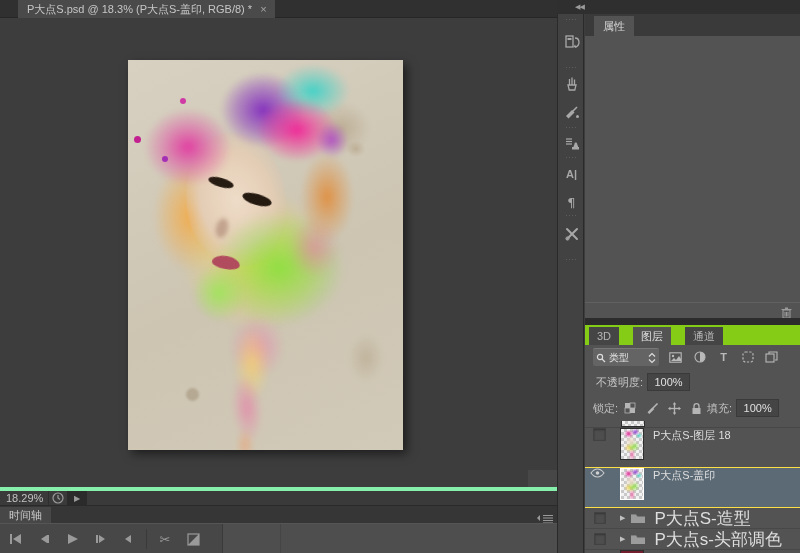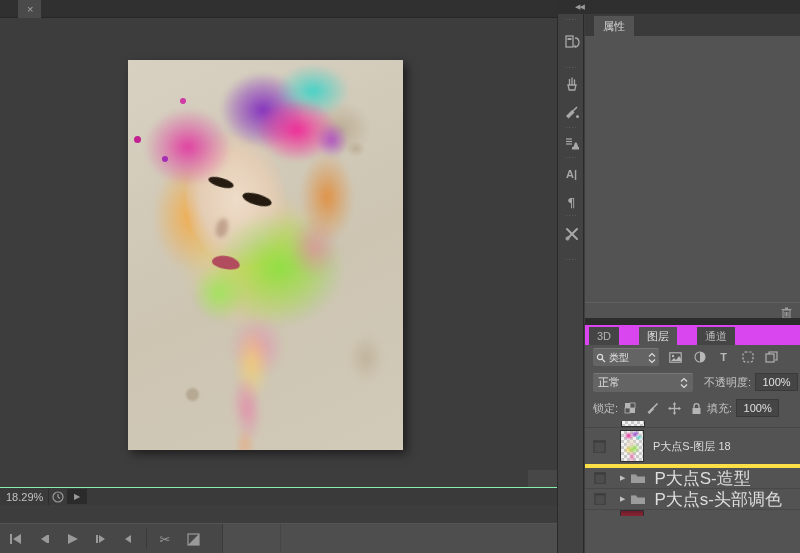--- a/index.html
+++ b/index.html
@@ -44,21 +44,21 @@
   .sp-magenta-left{left:16px;top:48px;width:88px;height:78px;background:radial-gradient(closest-side,rgba(225,58,160,.95),rgba(225,58,160,.4) 55%,transparent);filter:blur(2px);}
   .sp-purple-top{left:92px;top:12px;width:86px;height:76px;background:radial-gradient(closest-side,rgba(125,35,190,.9),rgba(125,35,190,.4) 60%,transparent);filter:blur(2px);}
   .sp-cyan{left:148px;top:4px;width:74px;height:54px;background:radial-gradient(closest-side,rgba(56,210,200,.9),rgba(56,210,200,.35) 60%,transparent);filter:blur(2px);}
   .sp-magenta-right{left:128px;top:38px;width:82px;height:64px;background:radial-gradient(closest-side,rgba(240,35,150,.95),rgba(240,35,150,.4) 60%,transparent);filter:blur(2px);}
   .sp-purple-right{left:182px;top:56px;width:44px;height:48px;background:radial-gradient(closest-side,rgba(170,60,200,.8),transparent 75%);filter:blur(2px);}
   .dot1{left:6px;top:76px;width:7px;height:7px;background:#c22090;}
   .dot2{left:34px;top:96px;width:6px;height:6px;background:#a32fb5;}
   .dot3{left:52px;top:38px;width:6px;height:6px;background:#d03aa5;}
 
   
-  .status-bar{position:absolute;left:0;top:487px;width:557px;height:18px;background:#3a3a3a;border-top:1px solid #86efac;
+  .status-bar{position:absolute;left:0;top:487px;width:557px;height:18px;background:#3a3a3a;border-top:4px solid #86efac;
               display:flex;align-items:center;font-size:11px;color:#c2c2c2;}
   .zoom-field{padding:0 6px;width:48px;}
   .sb-div{width:1px;height:100%;background:#2e2e2e;}
   .clock-wrap{width:18px;display:flex;justify-content:center;}
   .doc-info-box{width:158px;height:15px;background:#4c4c4c;display:flex;align-items:center;justify-content:center;margin-left:2px;}
   .status-arrow{width:20px;height:15px;background:#2b2b2b;color:#9a9a9a;font-size:8px;display:flex;align-items:center;justify-content:center;}
 
   
   .tl-tabbar{position:absolute;left:0;top:505px;width:557px;height:18px;background:#363636;border-top:1px solid #2a2a2a;}
   .tl-tab{position:absolute;left:0;top:1px;height:17px;padding:0 9px;background:#474747;display:flex;align-items:center;font-size:11px;color:#c8c8c8;}
@@ -86,21 +86,21 @@
   .props-tabbar{position:absolute;left:0;top:0;width:215px;height:22px;background:#3a3a3a;}
   .props-tab{position:absolute;left:9px;top:2px;height:20px;padding:8px 9px;background:#535353;display:flex;align-items:center;font-size:11px;color:#d8d8d8;}
   .props-body{position:absolute;left:0;top:22px;width:215px;height:266px;background:#535353;}
   .props-empty{position:absolute;left:14px;top:9px;font-size:11px;color:#c9c9c9;}
   .props-footer{position:absolute;left:0;top:288px;width:215px;height:16px;border-top:1px solid #616161;}
   .trash-wrap{position:absolute;right:7px;top:2px;cursor:pointer;}
   .group-gap{position:absolute;left:0;top:304px;width:215px;height:7px;background:#2c2c2c;}
 
   
   .layers-group{position:absolute;left:0;top:311px;width:215px;height:228px;}
-  .layers-tabbar{position:absolute;left:0;top:0;width:215px;height:20px;background:#d946ef;display:flex;align-items:flex-end;padding-left:4px;gap:20px;}
+  .layers-tabbar{position:absolute;left:0;top:0;width:215px;height:20px;background:#84cc16;display:flex;align-items:flex-end;padding-left:4px;gap:14px;}
   .ltab{height:18px;padding:0 8px;display:flex;align-items:center;font-size:11px;color:#b5b5b5;background:#454545;cursor:pointer;}
   .ltab.active{background:#535353;color:#e0e0e0;}
   .filter-row{position:absolute;left:0;top:20px;width:215px;height:24px;display:flex;align-items:center;}
   .filter-box{margin-left:8px;width:66px;height:18px;background:#646464;border-radius:2px;border-top:1px solid #787878;
               display:flex;align-items:center;padding:0 3px;gap:3px;font-size:10px;color:#e0e0e0;cursor:pointer;}
   .filter-box .spacer{flex:1;}
   .filter-icons{display:flex;margin-left:10px;gap:11px;align-items:center;}
   .ficon{width:13px;height:13px;display:flex;align-items:center;justify-content:center;cursor:pointer;color:#b9b9b9;font-size:11px;font-weight:bold;}
   .blend-row{position:absolute;left:0;top:44px;width:215px;height:26px;display:flex;align-items:center;font-size:11px;color:#c4c4c4;}
   .blend-select{margin-left:8px;width:100px;height:19px;background:#646464;border-radius:2px;border-top:1px solid #787878;
@@ -109,21 +109,21 @@
   .opacity-label{margin-left:11px;}
   .val-box{margin-left:4px;width:43px;height:18px;background:#454545;border:1px solid #3a3a3a;display:flex;align-items:center;justify-content:center;font-size:11px;color:#e0e0e0;cursor:pointer;}
   .lock-row{position:absolute;left:0;top:70px;width:215px;height:26px;display:flex;align-items:center;font-size:11px;color:#c4c4c4;}
   .lock-label{margin-left:8px;}
   .lock-icons{display:flex;gap:8px;margin-left:5px;align-items:center;}
   .licon{width:14px;height:14px;display:flex;align-items:center;justify-content:center;cursor:pointer;}
   .fill-label{margin-left:4px;}
 
   .layer-list{position:absolute;left:0;top:96px;width:215px;height:132px;background:#535353;overflow:hidden;}
   .sliver-row{position:relative;height:7px;border-bottom:1px solid #474747;}
-  .layer-row{position:relative;height:40px;border-bottom:4px solid #fde047;display:flex;align-items:center;cursor:pointer;}
+  .layer-row{position:relative;height:40px;border-bottom:1px solid #fde047;display:flex;align-items:flex-start;cursor:pointer;}
   .layer-row.selected{background:#5c6a76;}
   .group-row{position:relative;height:21px;border-bottom:1px solid #484848;display:flex;align-items:center;cursor:pointer;}
   .partial-row{position:relative;height:6px;display:flex;align-items:flex-start;}
   .eyebox{width:13px;height:13px;margin-left:5px;background:#4e4e4e;border:1px solid #424242;box-shadow:inset 0 1px 2px rgba(0,0,0,.35);}
   .eyebox.small{width:12px;height:12px;}
   .eye-slot{width:18px;margin-left:3px;display:flex;justify-content:center;}
   .thumb{position:relative;width:24px;height:32px;margin-left:14px;border:1px solid #2e2e2e;overflow:hidden;}
   .thumb.selected-thumb{border:1px solid #ffffff;}
   .checker{background-image:conic-gradient(#c9c9c9 25%,#f2f2f2 0 50%,#c9c9c9 0 75%,#f2f2f2 0);background-size:6px 6px;}
   .mini-art{position:absolute;inset:0;background:
@@ -141,20 +141,21 @@
   .folder-wrap{margin-left:5px;display:flex;}
   .group-name{margin-left:8px;font-size:17px;color:#dedede;white-space:nowrap;}
 </style>
 </head>
 <body>
 
 <div id="app">
 
   <div class="doc-tabbar">
     <div class="doc-tab">
+      <span>P大点S.psd @ 18.3% (P大点S-盖印, RGB/8) *</span>
       <span class="tab-close">×</span>
     </div>
   </div>
 
   <div class="pasteboard">
     <div class="canvas">
       <div class="stain stain-a"></div>
       <div class="stain stain-a2"></div>
       <div class="stain stain-b"></div>
       <div class="stain stain-c"></div>
@@ -190,20 +191,34 @@
     <div class="sb-div"></div>
     <div class="clock-wrap">
       <svg width="12" height="12" viewBox="0 0 12 12">
           <circle cx="6" cy="6" r="5" fill="none" stroke="#9a9a9a" stroke-width="1.2"></circle>
           <path d="M6 3v3l2 1.5" fill="none" stroke="#9a9a9a" stroke-width="1.2"></path>
         </svg>
     </div>
     <div class="status-arrow">▶</div>
   </div>
 
+  <div class="tl-tabbar">
+    <div class="tl-tab">时间轴</div>
+    <div class="tl-menu">
+      <svg width="16" height="10" viewBox="0 0 16 10">
+          <path d="M0 3l3 3 0-6z" fill="#9a9a9a" transform="translate(0,1)"></path>
+          <g stroke="#9a9a9a" stroke-width="1">
+            <line x1="6" y1="1.5" x2="16" y2="1.5"></line>
+            <line x1="6" y1="4" x2="16" y2="4"></line>
+            <line x1="6" y1="6.5" x2="16" y2="6.5"></line>
+            <line x1="6" y1="9" x2="16" y2="9"></line>
+          </g>
+        </svg>
+    </div>
+  </div>
 
   <div class="tl-body">
     <div class="tl-right"></div>
     <div class="tl-div2"></div>
     <div class="tl-controls">
       <div class="tl-btn">
         <svg width="16" height="12" viewBox="0 0 16 12">
             <rect x="2" y="1" width="2" height="10" fill="#9a9a9a"></rect>
             <path d="M13 1L5 6l8 5z" fill="#9a9a9a"></path>
           </svg>
@@ -362,27 +377,20 @@
           <div class="ficon">
             <svg width="13" height="12" viewBox="0 0 13 12">
                 <rect x="1" y="3" width="8" height="8" fill="none" stroke="#b9b9b9" stroke-width="1.1"></rect>
                 <path d="M4 3V1h8v8h-2" fill="none" stroke="#b9b9b9" stroke-width="1.1"></path>
               </svg>
           </div>
         </div>
       </div>
 
       <div class="blend-row">
-        <div class="blend-select">
-          <span>正常</span>
-          <span class="spacer"></span>
-          <svg width="8" height="12" viewBox="0 0 8 12">
-              <path d="M1 4.5l3-3 3 3M1 7.5l3 3 3-3" fill="none" stroke="#dcdcdc" stroke-width="1.2"></path>
-            </svg>
-        </div>
         <span class="opacity-label">不透明度:</span>
         <div class="val-box">100%</div>
       </div>
 
       <div class="lock-row">
         <span class="lock-label">锁定:</span>
         <div class="lock-icons">
           <div class="licon">
             <svg width="12" height="12" viewBox="0 0 12 12">
                 <rect x="1" y="1" width="5" height="5" fill="#b5b5b5"></rect>
@@ -423,20 +431,32 @@
         <div class="layer-row">
           <div class="eye-slot">
               <div class="eyebox"></div>
             </div>
           <div class="thumb checker">
               <div class="mini-art"></div>
             </div>
           <span class="layer-name">P大点S-图层 18</span>
         </div>
 
+        <div class="layer-row selected">
+          <div class="eye-slot">
+            <svg width="15" height="10" viewBox="0 0 15 10">
+                <path d="M1 5c2.2-3 4.3-4 6.5-4S11.8 2 14 5c-2.2 3-4.3 4-6.5 4S3.2 8 1 5z" fill="none" stroke="#cfcfcf" stroke-width="1.1"></path>
+                <circle cx="7.5" cy="5" r="1.8" fill="#cfcfcf"></circle>
+              </svg>
+          </div>
+          <div class="thumb checker selected-thumb">
+              <div class="mini-art"></div>
+            </div>
+          <span class="layer-name">P大点S-盖印</span>
+        </div>
 
         <div class="group-row">
           <div class="eye-slot">
               <div class="eyebox small"></div>
             </div>
           <span class="grp-arrow">▶</span>
           <div class="folder-wrap">
             <svg width="16" height="12" viewBox="0 0 16 12">
                 <path d="M1 2.5h5l1.4 2H15V11H1z" fill="#9c9c9c"></path>
                 <path d="M1 2.5h5l1.4 2" fill="none" stroke="#7e7e7e" stroke-width="0.8"></path>

